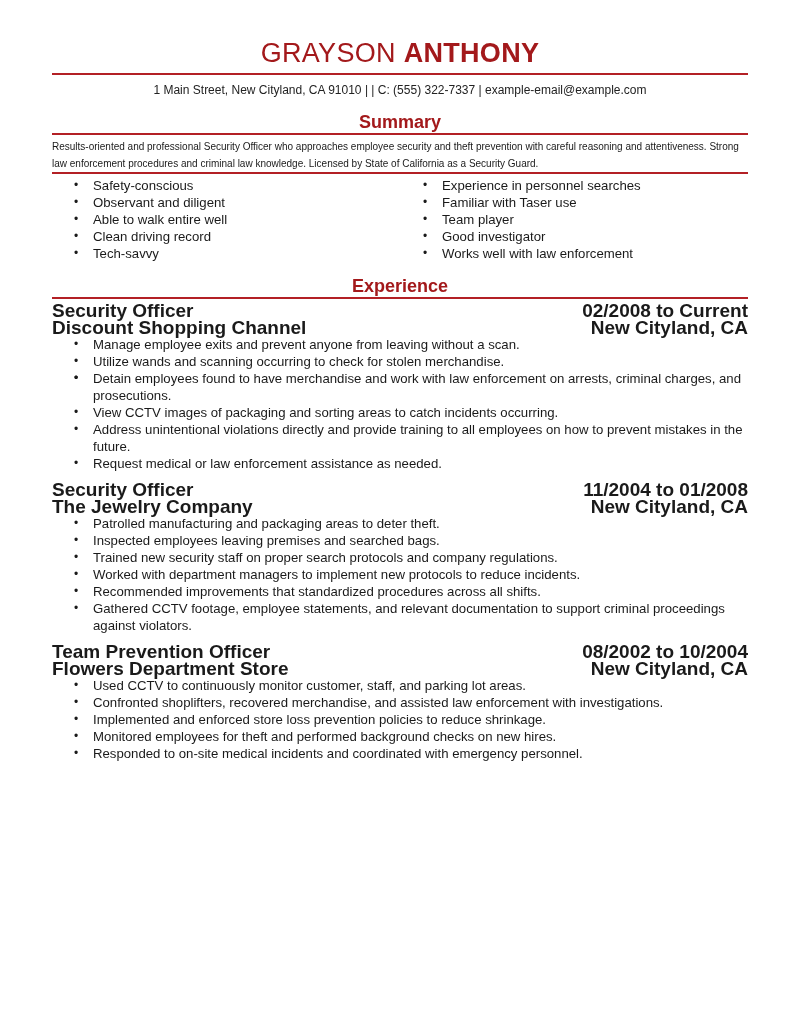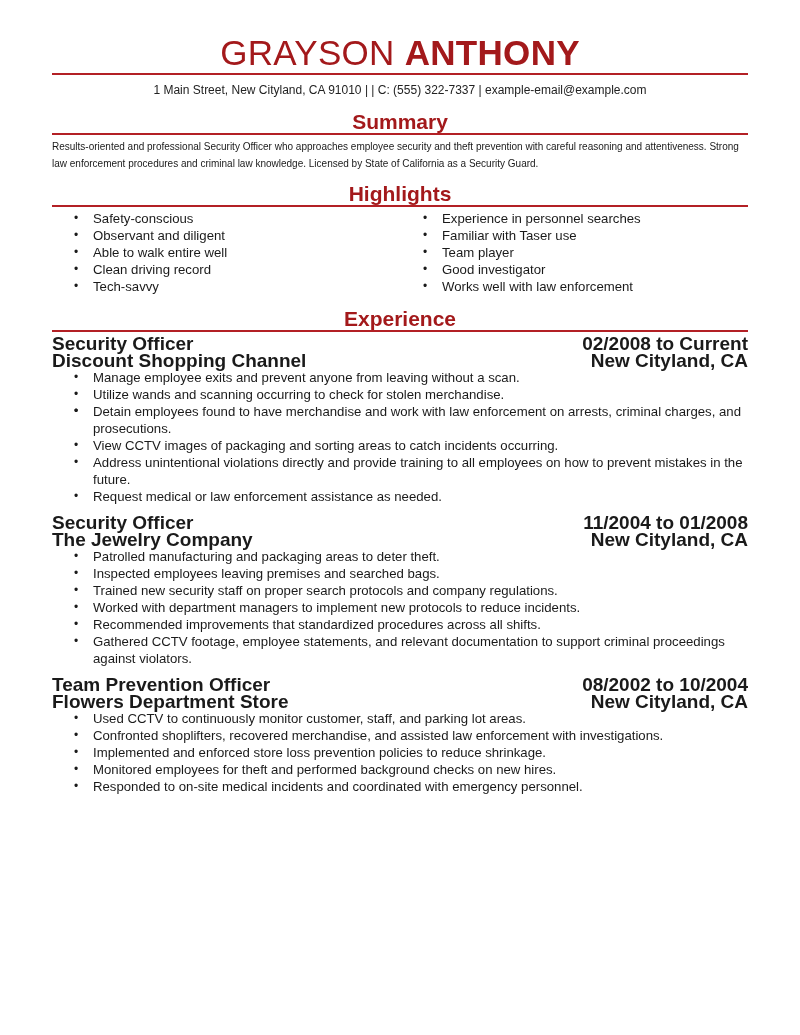--- a/index.html
+++ b/index.html
@@ -1,25 +1,25 @@
 <!DOCTYPE html>
 <html><head>
 <meta charset="utf-8">
 <style>
   html, body { margin: 0; padding: 0; background: #ffffff; }
   body { width: 800px; height: 1035px; position: relative; overflow: hidden;
          font-family: "Liberation Sans", sans-serif; color: #1a1a1a; }
   .page { position: absolute; left: 52px; top: 0; width: 696px; }
-  .name { text-align: center; font-size: 35px; color: #a3191b; letter-spacing: 0.3px;
+  .name { text-align: center; font-size: 27px; color: #a3191b; letter-spacing: 0.3px;
           margin-top: 36px; height: 34px; line-height: 34px; }
   .name .last { font-weight: bold; }
   .rule { height: 2px; background: #b32025; }
   .rule.top { margin-top: 3px; }
   .contact { text-align: center; font-size: 12px; margin-top: 6px; height: 18px; line-height: 18px; color: #222; }
-  .section-title { text-align: center; font-size: 21px; font-weight: bold; color: #a3191b;
+  .section-title { text-align: center; font-size: 18px; font-weight: bold; color: #a3191b;
                    height: 22px; line-height: 22px; }
   .summary-title { margin-top: 12px; }
   .summary-text { font-size: 10px; line-height: 17px; margin-top: 3px; color: #1a1a1a; }
   .hl-title { margin-top: 11px; }
   .highlights { display: flex; margin-top: 3px; }
   .highlights ul { list-style: none; margin: 0; padding: 0; }
   .highlights ul.col1 { width: 371px; padding-left: 22px; box-sizing: border-box; }
   .highlights ul.col2 { width: 325px; }
   .highlights li, .bullets li { font-size: 13.2px; line-height: 17px; position: relative; padding-left: 19px; }
   .highlights li .dot, .bullets li .dot { position: absolute; left: 0; top: 0; font-size: 12px; }
@@ -37,21 +37,20 @@
     <span>GRAYSON</span>
     <span class="last">ANTHONY</span>
   </div>
   <div class="rule top"></div>
   <div class="contact">1 Main Street, New Cityland, CA 91010 | | C: (555) 322-7337 | example-email@example.com</div>
 
   <div class="section-title summary-title">Summary</div>
   <div class="rule"></div>
   <div class="summary-text">Results-oriented and professional Security Officer who approaches employee security and theft prevention with careful reasoning and attentiveness. Strong law enforcement procedures and criminal law knowledge. Licensed by State of California as a Security Guard.</div>
 
-  <div class="section-title hl-title">Highlights</div>
   <div class="rule"></div>
   <div class="highlights">
     <ul class="col1" id="hl-col1">
         <li><span class="dot">•</span><span>Safety-conscious</span></li>
         <li><span class="dot">•</span><span>Observant and diligent</span></li>
         <li><span class="dot">•</span><span>Able to walk entire well</span></li>
         <li><span class="dot">•</span><span>Clean driving record</span></li>
         <li><span class="dot">•</span><span>Tech-savvy</span></li>
       </ul>
     <ul class="col2" id="hl-col2">

